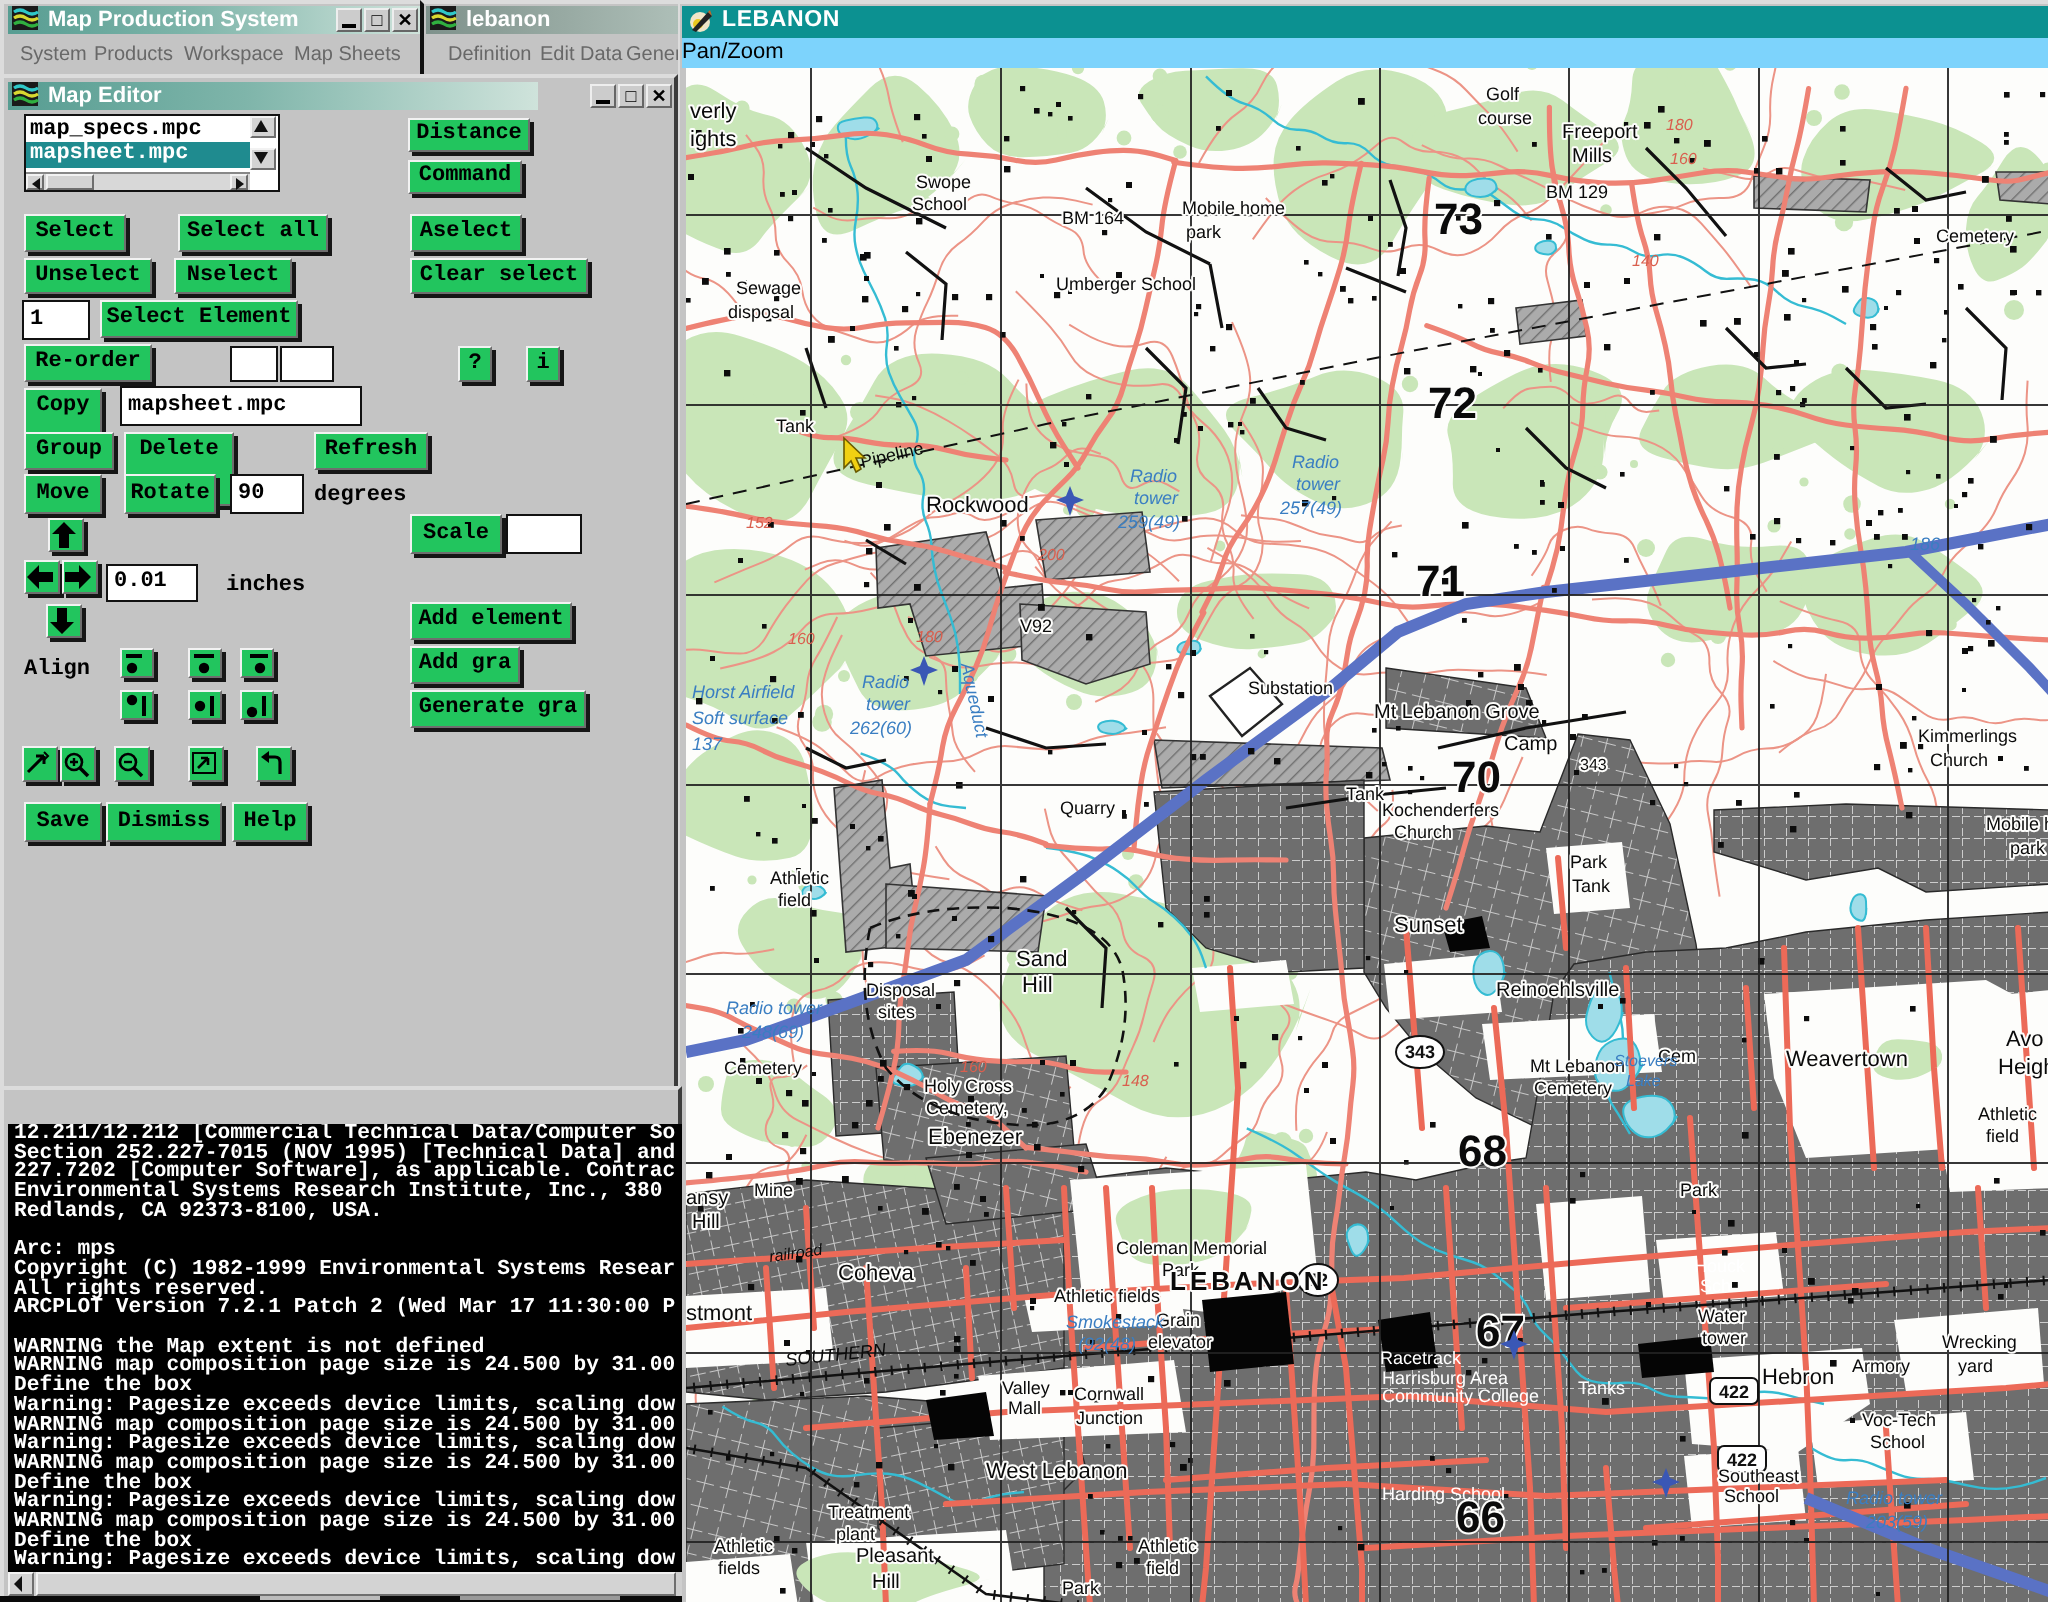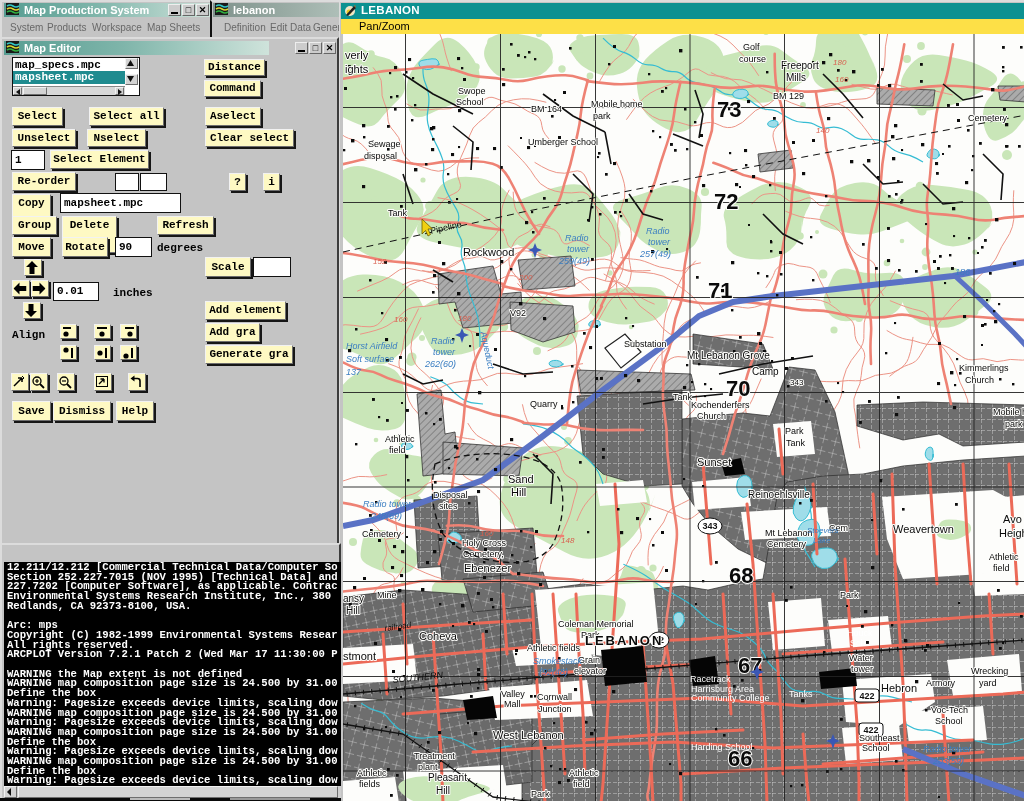--- a/index.html
+++ b/index.html
@@ -3,37 +3,37 @@
 *{margin:0;padding:0;box-sizing:border-box}
 body{width:1024px;height:801px;overflow:hidden;background:#c4c4c4;font-family:"Liberation Sans",sans-serif;position:relative}
 .win{position:absolute;background:#c4c4c4}
 .tb{position:absolute;height:14px;color:#fff;font:bold 11px "Liberation Sans",sans-serif;white-space:nowrap}
 .tb .tt{position:absolute;left:20px;top:1px}
 .grad{background:linear-gradient(90deg,#579d92 0%,#7fb5aa 45%,#cfe3db 100%)}
 .gradi{background:linear-gradient(90deg,#7f928c 0%,#98aaa3 55%,#aebfb8 100%)}
 .icon{position:absolute;left:2px;top:0px;width:14px;height:13px}
 .mbtn{position:absolute;top:1px;width:13px;height:12px;background:#ccc;border:1px solid;border-color:#eee #666 #666 #eee;font:bold 9px "Liberation Sans",sans-serif;color:#000;text-align:center;line-height:10px}
 .menu{position:absolute;font:11px "Liberation Sans",sans-serif;color:#686868;white-space:nowrap}
-.b{position:absolute;background:#fef9c3;border:1px solid;border-color:#f2f2f2 #6e6e6e #6e6e6e #f2f2f2;box-shadow:2px 2px 0 #161616;font:bold 11px "Liberation Mono",monospace;color:#000;text-align:center;overflow:hidden}
+.b{position:absolute;background:#22c55e;border:1px solid;border-color:#f2f2f2 #6e6e6e #6e6e6e #f2f2f2;box-shadow:2px 2px 0 #161616;font:bold 11px "Liberation Mono",monospace;color:#000;text-align:center;overflow:hidden}
 .f{position:absolute;background:#fff;border:1px solid #111;font:bold 11px "Liberation Mono",monospace;color:#000;padding-left:3px;overflow:hidden}
 .lbl{position:absolute;font:bold 11px "Liberation Mono",monospace;color:#000;white-space:nowrap}
 .sb{position:absolute;background:#d3d3d3;border:1px solid;border-color:#f2f2f2 #6e6e6e #6e6e6e #f2f2f2}
 svg{display:block}
 </style></head><body>
 <div class="win" style="left:338px;top:0;width:686px;height:801px;border-left:2px solid #dcdcdc;border-top:2px solid #dcdcdc">
     <div class="tb" style="left:1px;top:1px;right:0;height:16px;background:#0c9191">
       <svg class="icon" style="top:1px" viewBox="0 0 14 13">
         <circle cx="7" cy="7" r="5" fill="#f0e6c8"></circle>
         <circle cx="6" cy="8" r="2.5" fill="#e8c820"></circle>
         <path d="M3 11 L11 2 L13 4 L5 12 Z" fill="#222"></path>
         <path d="M11 2 L13 4 L12 1 Z" fill="#c86420"></path>
       </svg>
       <span class="tt" style="letter-spacing:0.3px;font-size:11.5px">LEBANON</span>
     </div>
-    <div style="position:absolute;left:1px;top:17px;right:0;height:15px;background:#fde047;font:11px 'Liberation Sans',sans-serif;color:#000;padding-left:18px;line-height:15px">Pan/Zoom</div>
+    <div style="position:absolute;left:1px;top:17px;right:0;height:15px;background:#7dd3fc;font:11px 'Liberation Sans',sans-serif;color:#000;line-height:15px">Pan/Zoom</div>
     <div style="position:absolute;left:3px;top:32px;width:683px;height:769px;overflow:hidden">
       <svg width="683" height="769" viewBox="0 0 683 769" style="position:absolute;left:0;top:0">
 <defs>
 <pattern id="hat" width="5" height="5" patternUnits="userSpaceOnUse" patternTransform="rotate(45)">
 <rect width="5" height="5" fill="#ababab"></rect>
             <line x1="0" y1="0" x2="0" y2="5" stroke="#707070" stroke-width="1.4"></line>
           </pattern>
 <pattern id="st1" width="11" height="11" patternUnits="userSpaceOnUse">
 <rect width="11" height="11" fill="#6e6e6e"></rect>
             <path d="M0 0H11M0 0V11" stroke="#cccccc" stroke-width="1" stroke-dasharray="4 2"></path>

